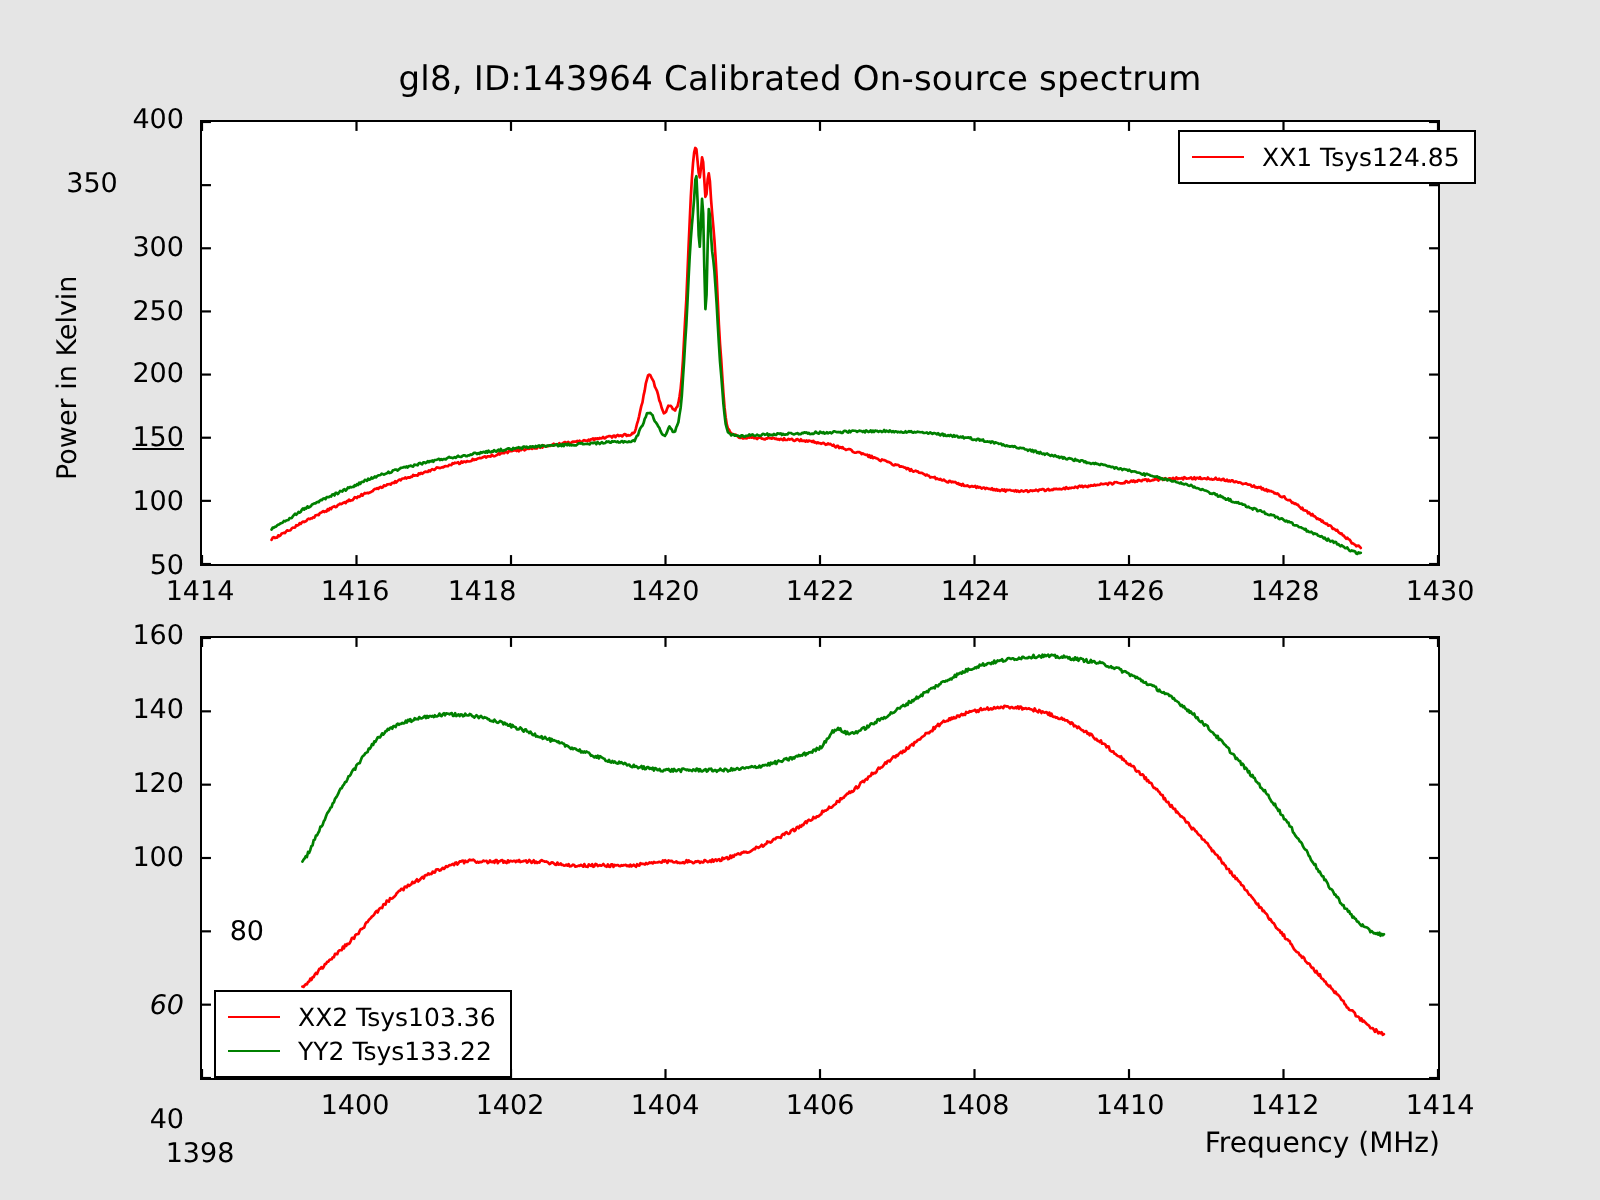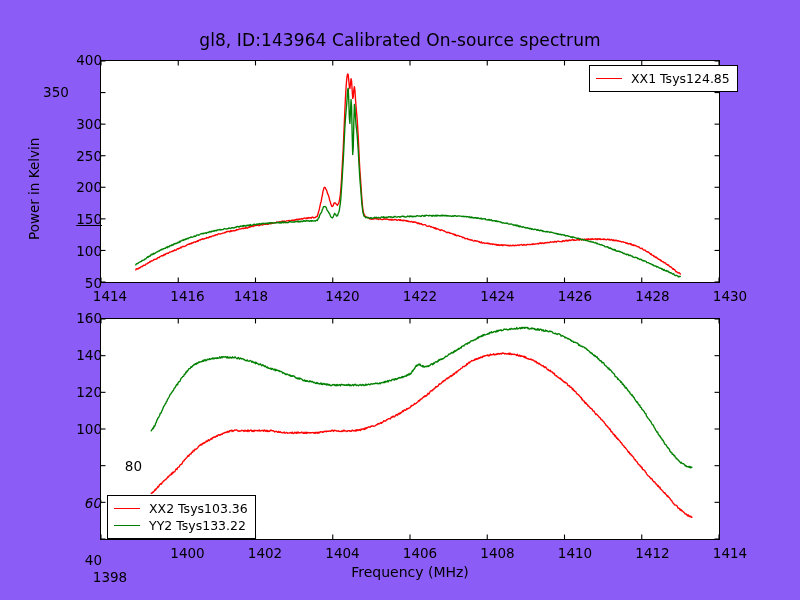--- a/index.html
+++ b/index.html
@@ -4,21 +4,21 @@
 <style>
   html, body {
     margin: 0;
     padding: 0;
     background: #ffffff;
   }
   #figure {
     position: relative;
     width: 800px;
     height: 600px;
-    background: #8b5cf6;
+    background: #e5e5e5;
     font-family: "DejaVu Sans", sans-serif;
     overflow: hidden;
   }
   .panel {
     position: absolute;
     box-sizing: border-box;
     border: 1.3px solid #000000;
     background: #ffffff;
   }
   #panel-top {
@@ -61,30 +61,29 @@
   }
   #ylabel-top {
     left: 26px;
     top: 240px;
   }
   #xlabel-bottom {
     position: absolute;
     left: 100px;
     top: 564px;
     width: 620px;
-    text-align: center;
+    text-align: right;
     font-size: 14px;
     color: #000000;
   }
   .tick-label {
     position: absolute;
     font-size: 13.5px;
     color: #000000;
     white-space: nowrap;
-    margin-left: 10px;
   }
   .ytick-label {
     text-align: right;
     transform: translateY(-50%);
   }
   .xtick-label {
     text-align: center;
     transform: translateX(-50%);
   }
   .legend {

